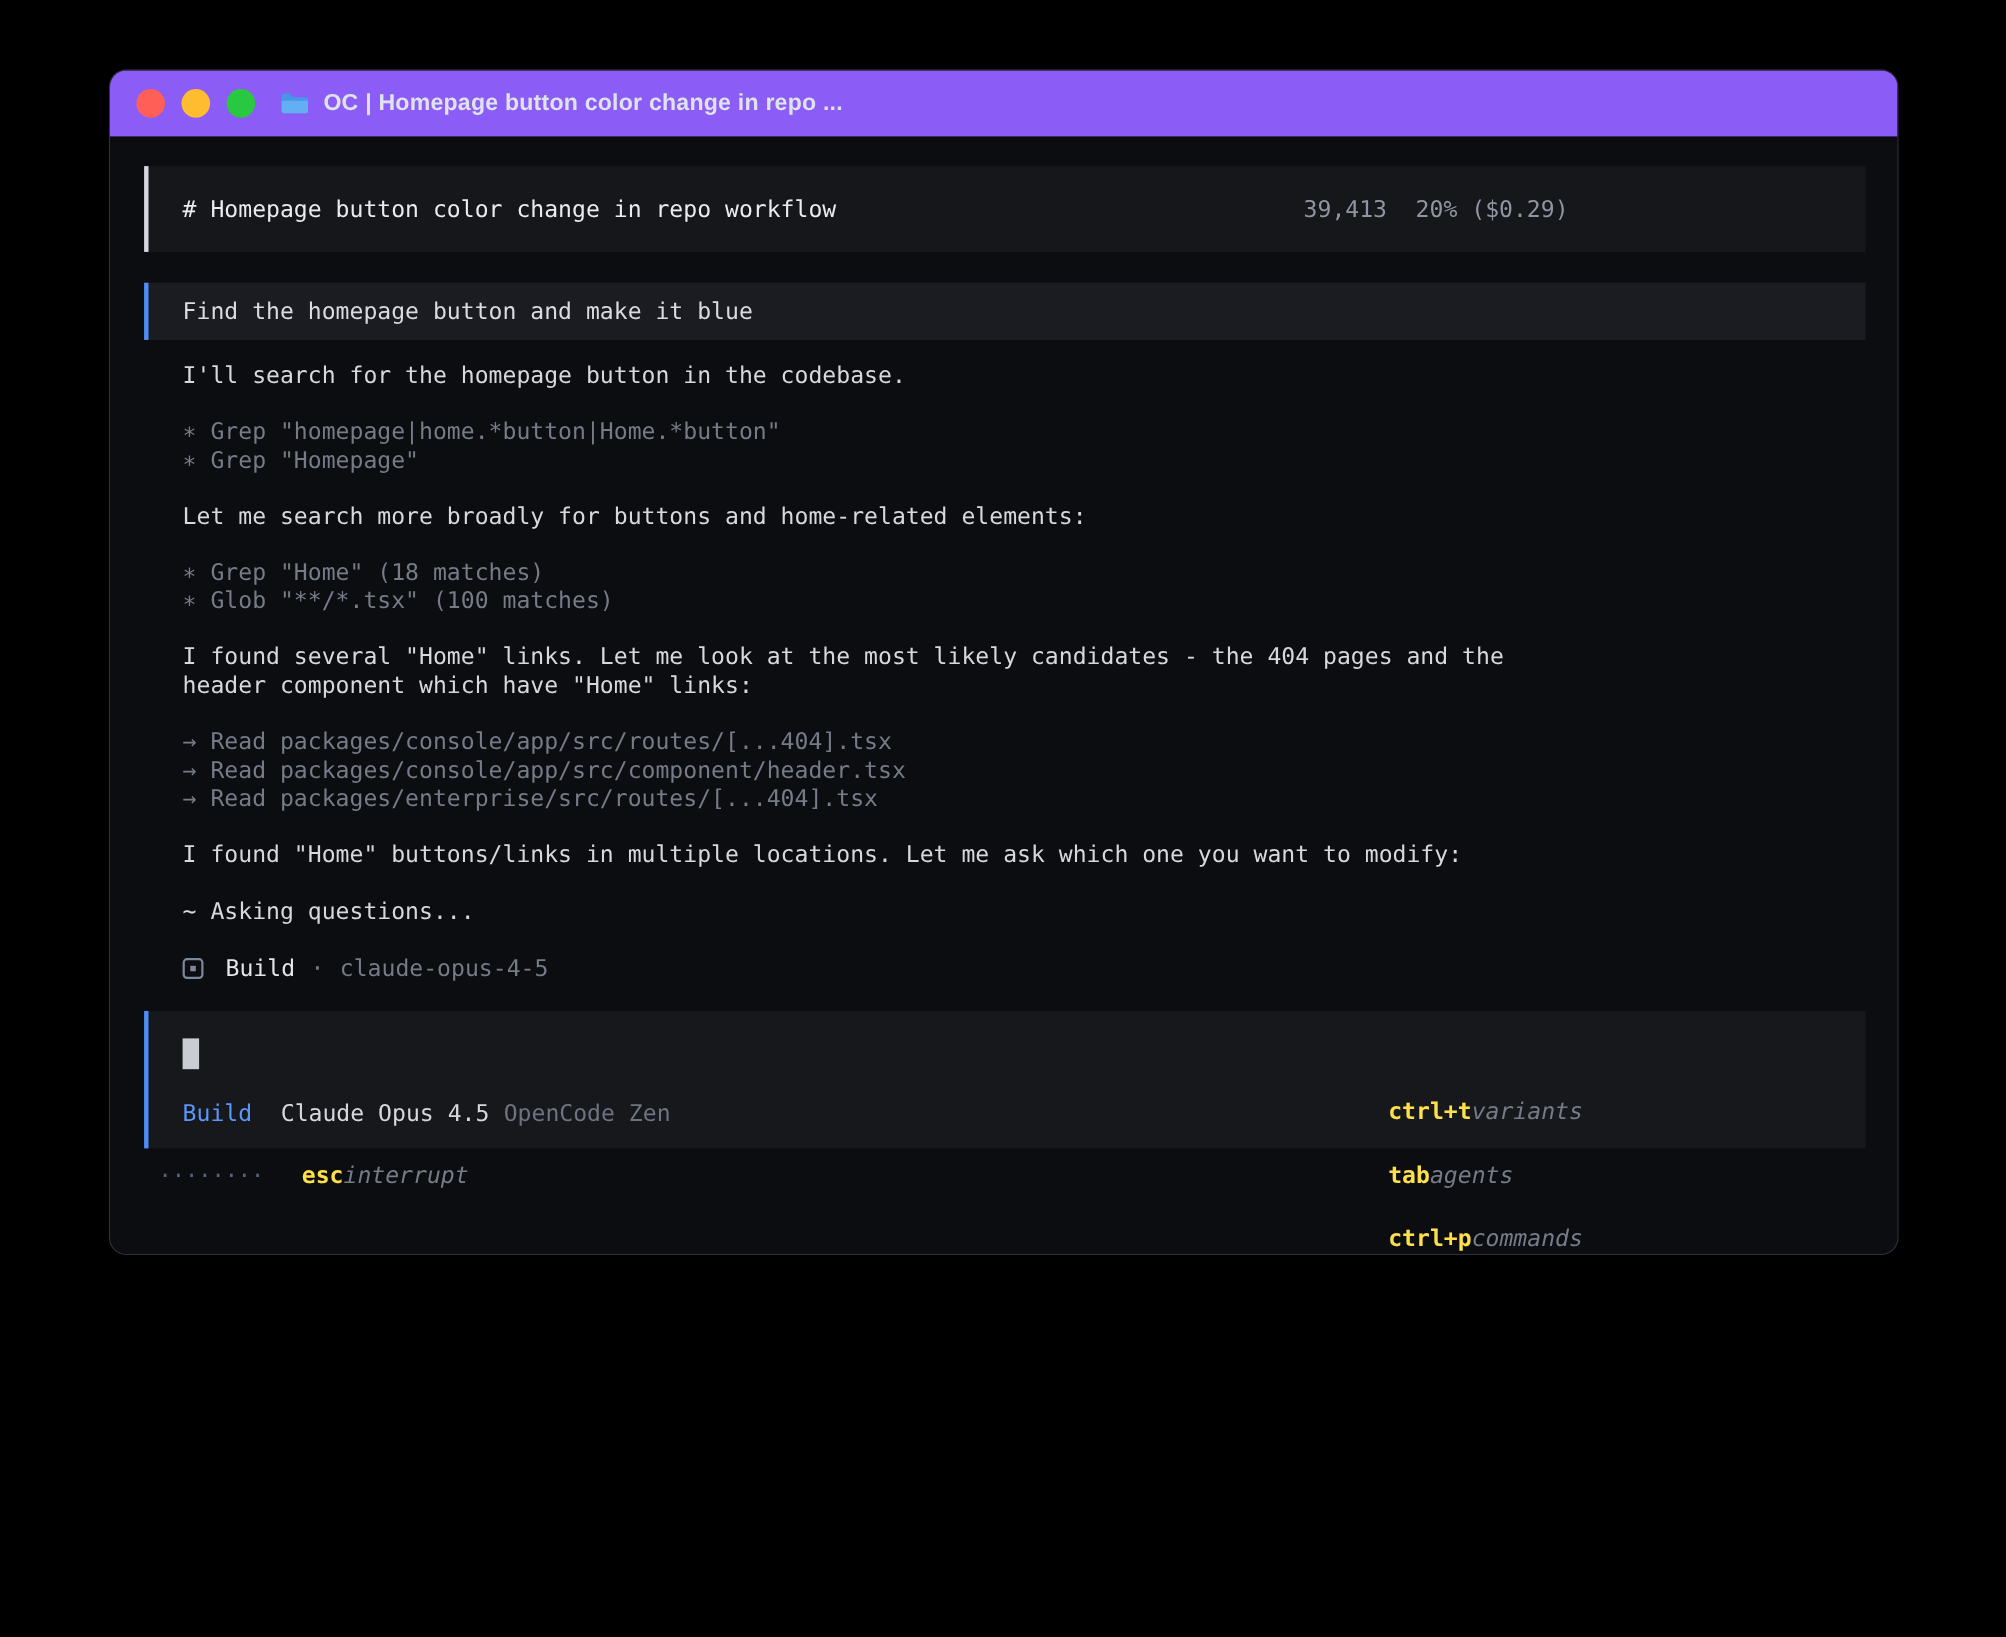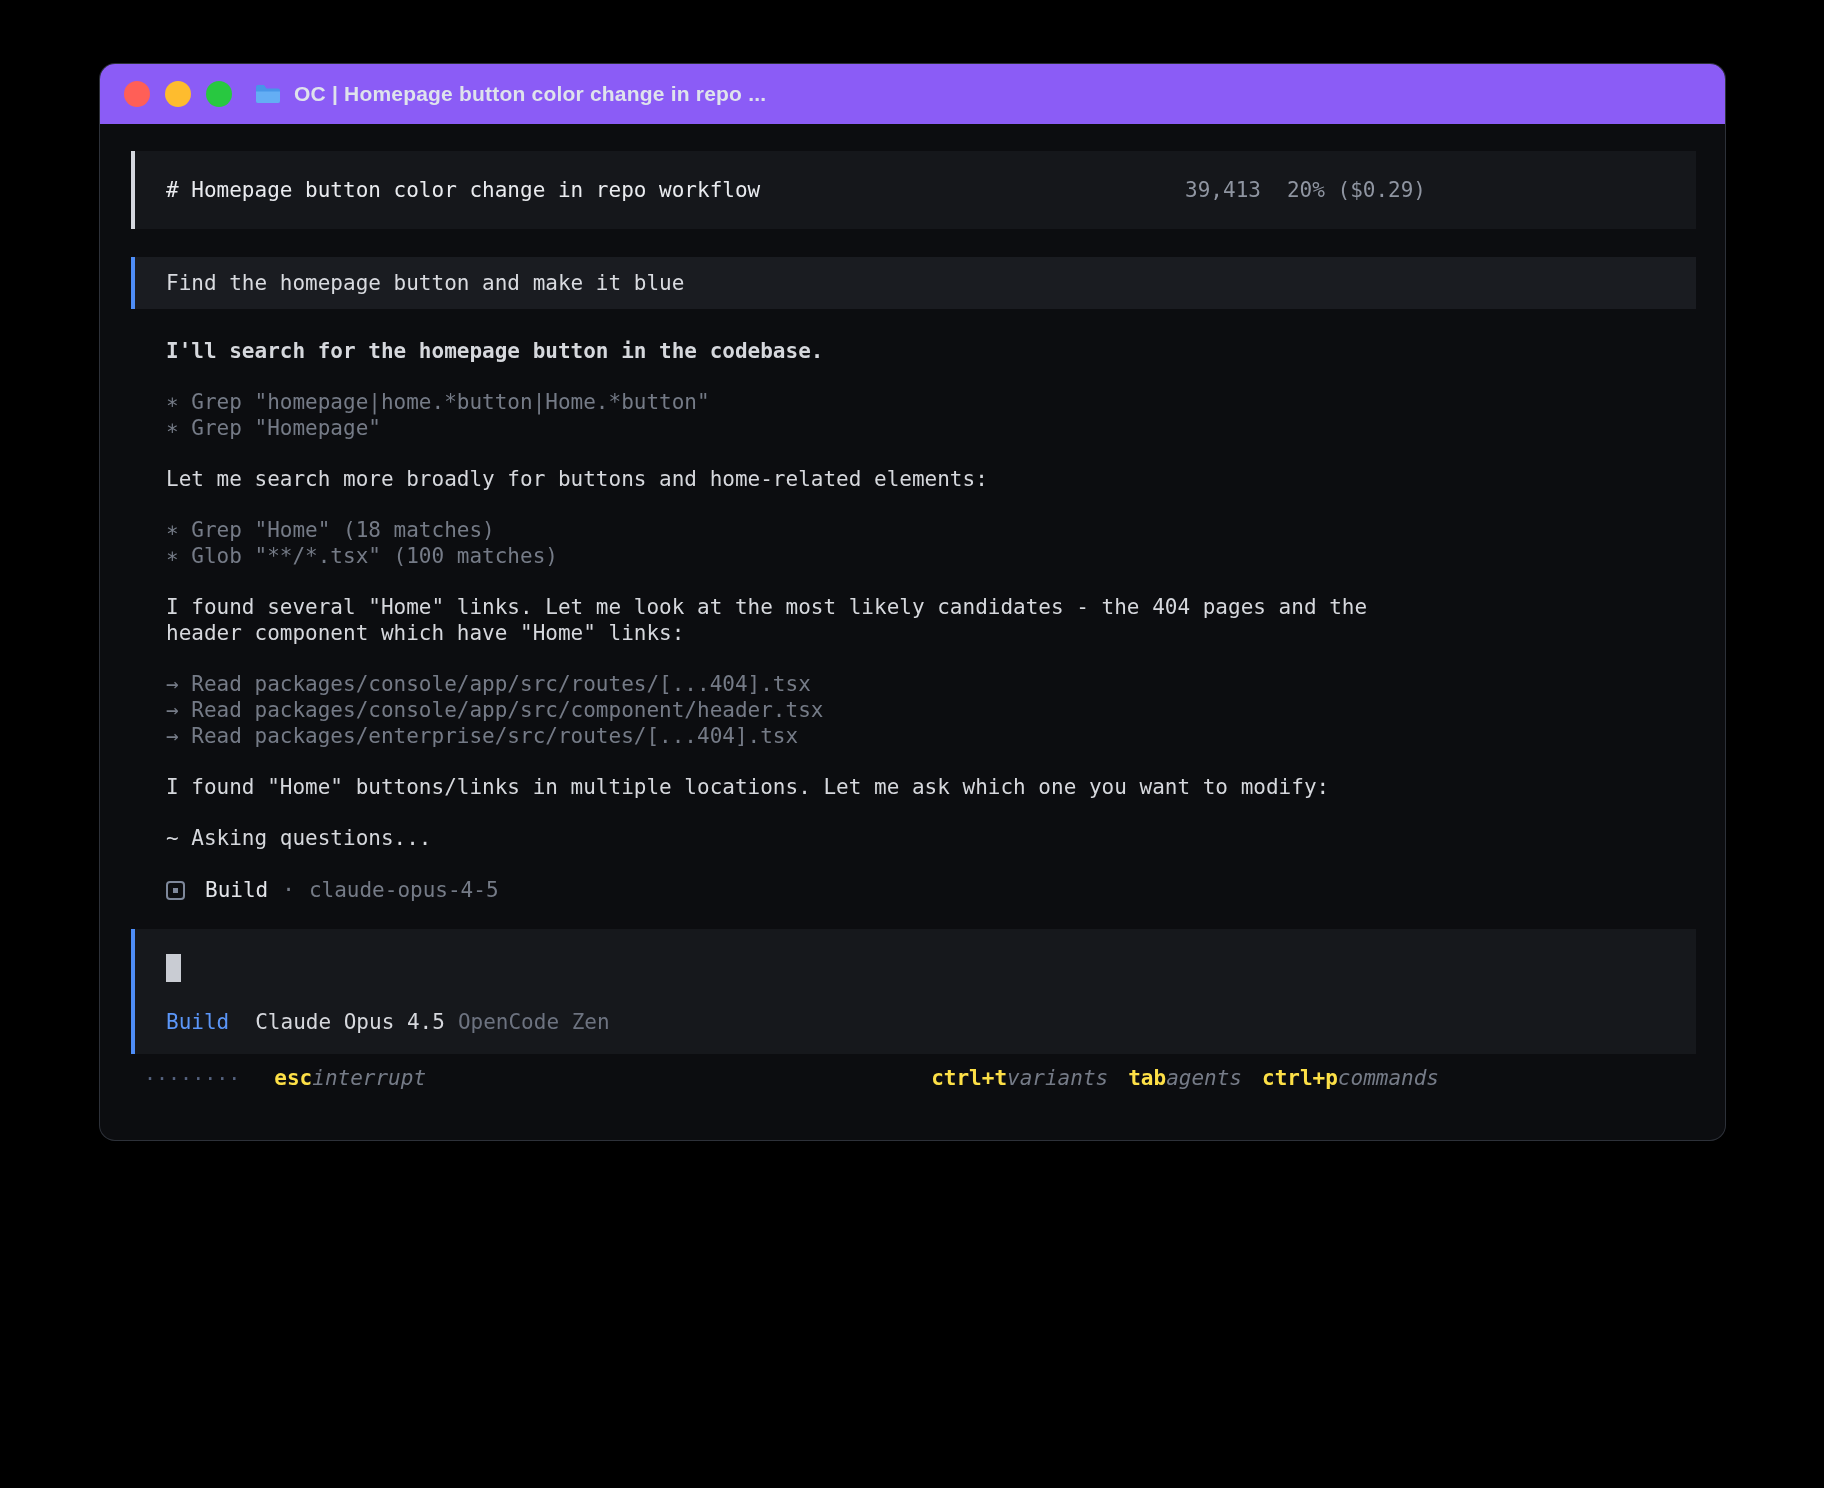--- a/index.html
+++ b/index.html
@@ -72,21 +72,21 @@
     font-size:21px;color:#d9dbe0;
     box-sizing:border-box;
   }
   .transcript{
     margin:0 35px;
   }
   .line{
     font-size:21px;line-height:26px;
     white-space:pre;
   }
-  .line.first{margin-top:29px;font-weight:bold;}
+  .line.first{margin-top:19px;}
   .line.gap{margin-top:25px;}
   .line.msg{color:#d6d8dd;}
   .line.tool{color:#757b87;}
   .agent-line{
     margin:26px 35px 0;
     height:26px;
     display:flex;align-items:center;
     font-size:21px;
   }
   .agent-icon{
@@ -125,21 +125,21 @@
     margin-top:11px;
     height:26px;
     display:flex;align-items:center;justify-content:space-between;
     font-size:21px;
   }
   .status-left{display:flex;align-items:center;margin-left:13px;}
   .spinner{color:#55627f;font-size:20px;letter-spacing:0;}
   .key{font-weight:bold;color:#fde047;}
   .status-left .key{margin-left:34px;}
   .hint-label{color:#757b87;margin-left:0;font-style:italic;}
-  .status-right{display:flex;gap:20px;margin-right:257px;}
+  .status-right{display:flex;gap:34px;margin-right:257px;flex-direction:column;}
   .hint{display:flex;align-items:baseline;}
 </style>
 </head>
 <body>
 
 <div class="window">
 
   <div class="titlebar">
     <div class="lights">
       <div class="light red"></div>

